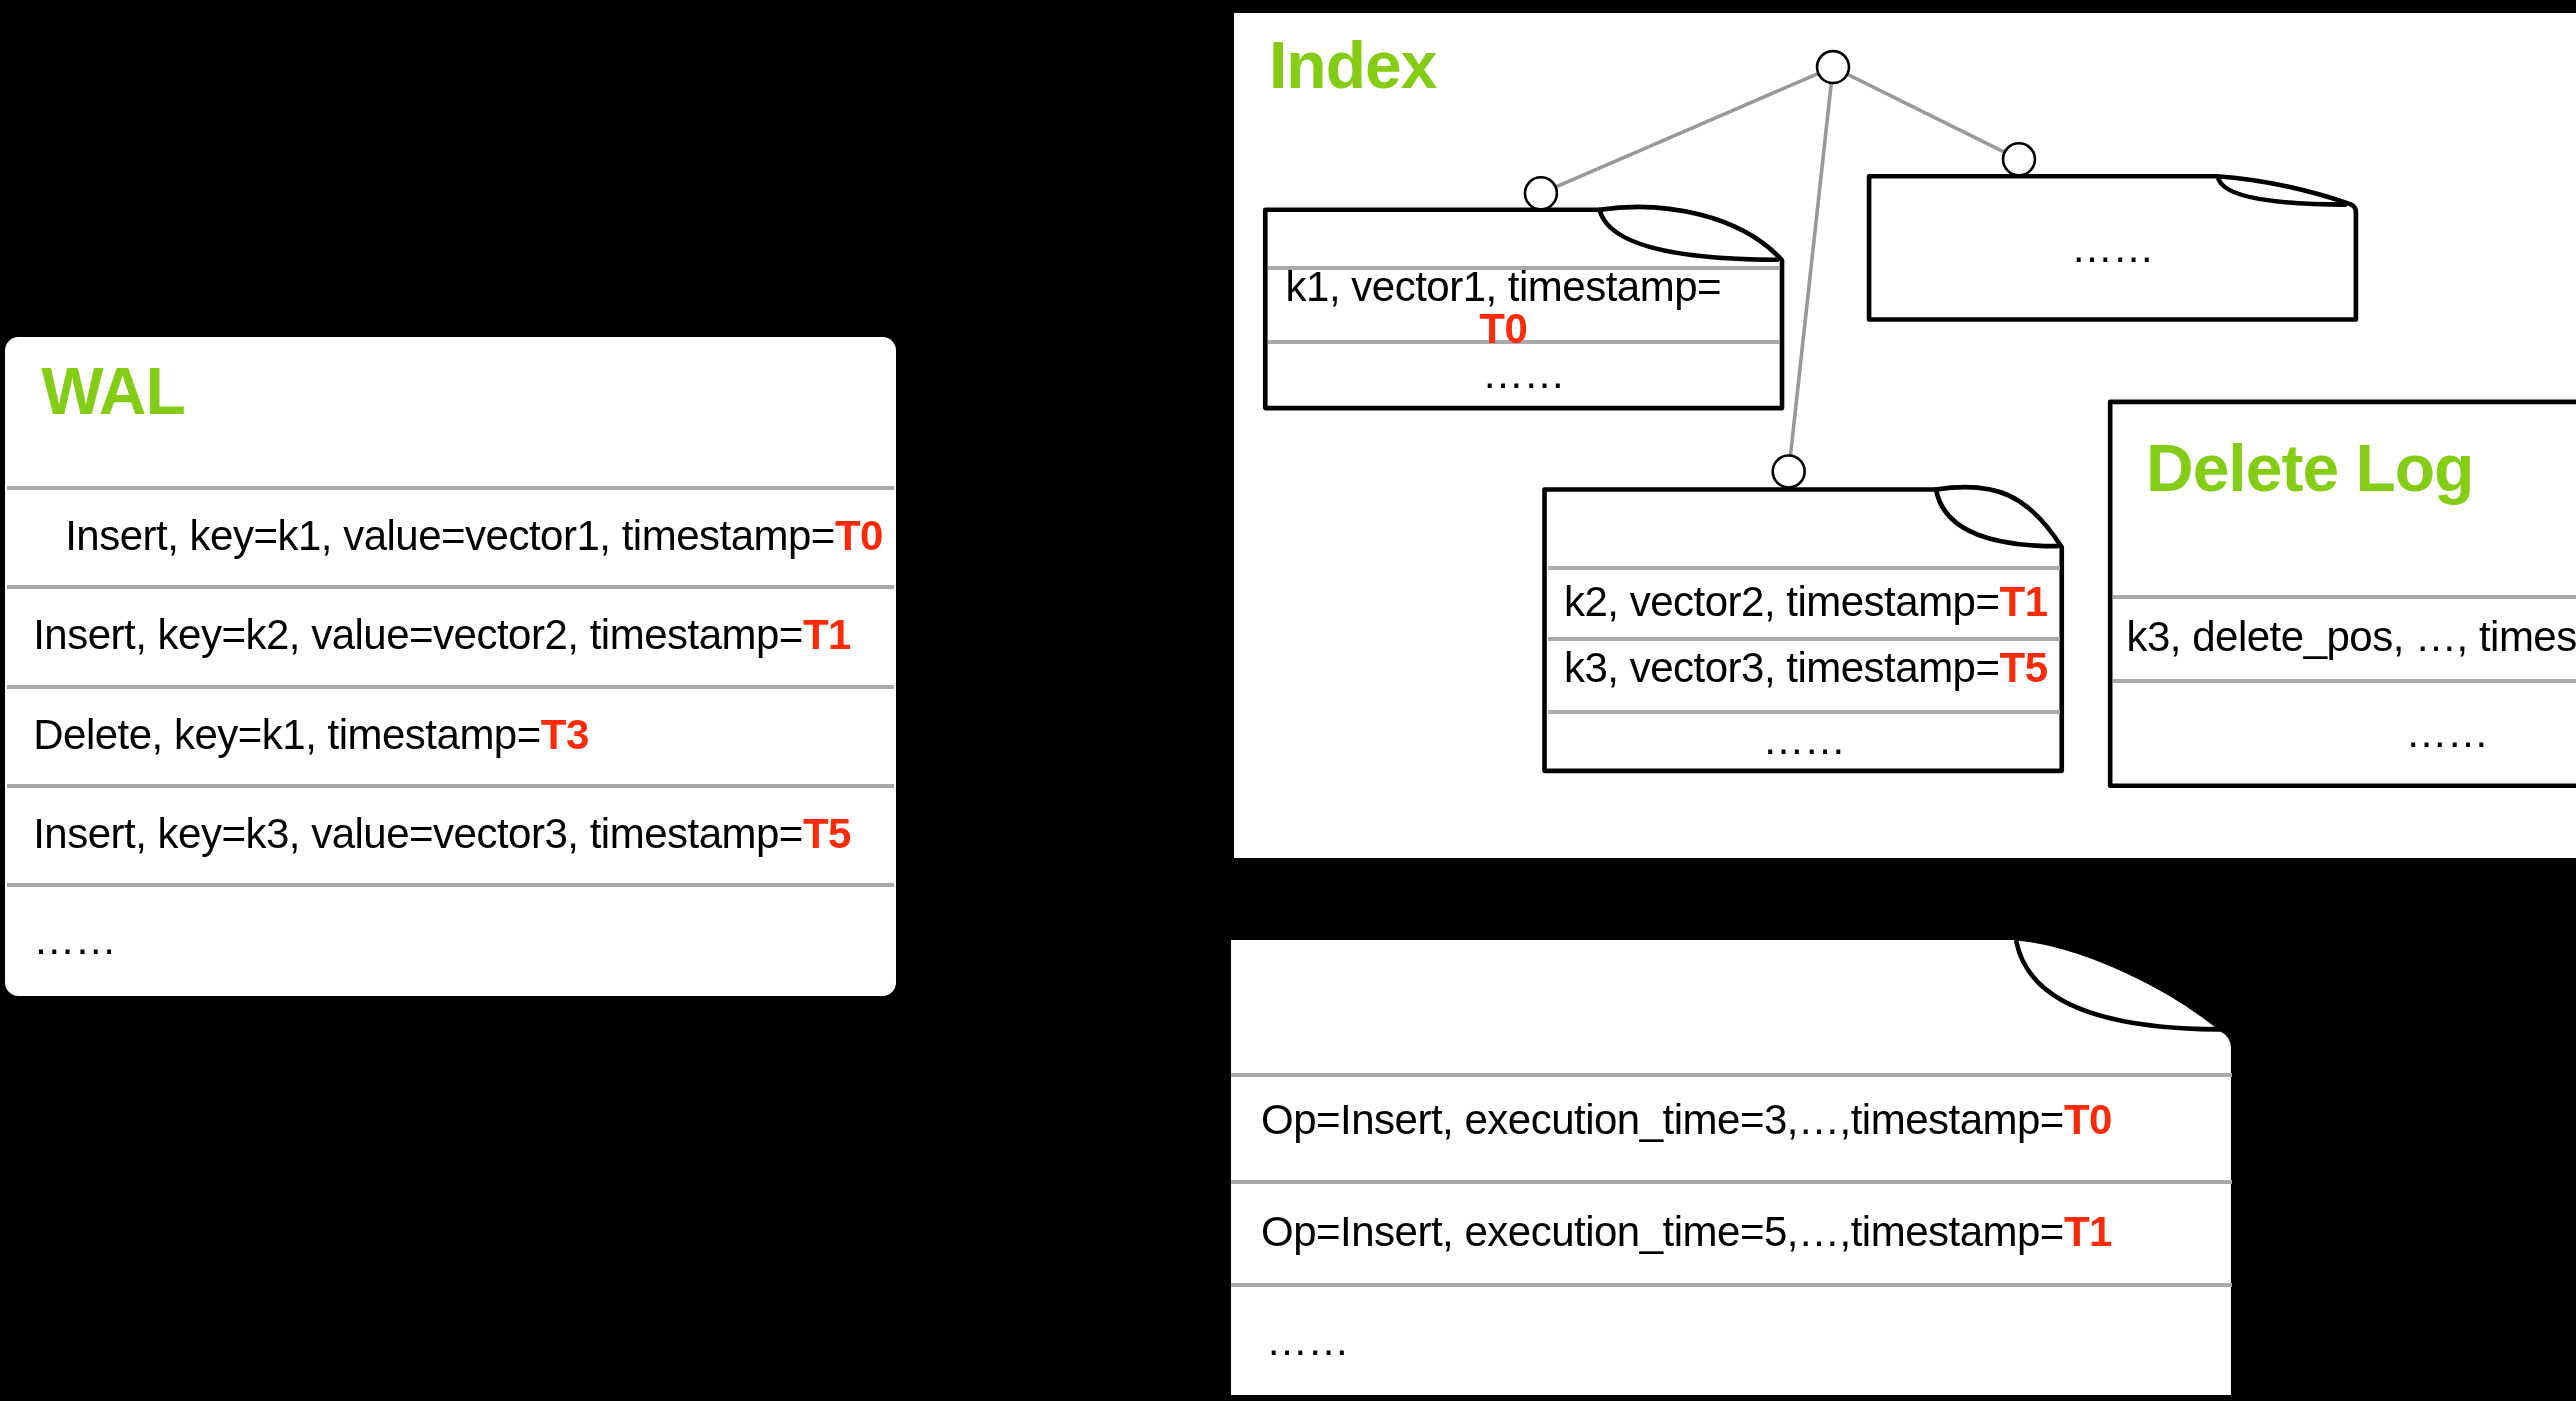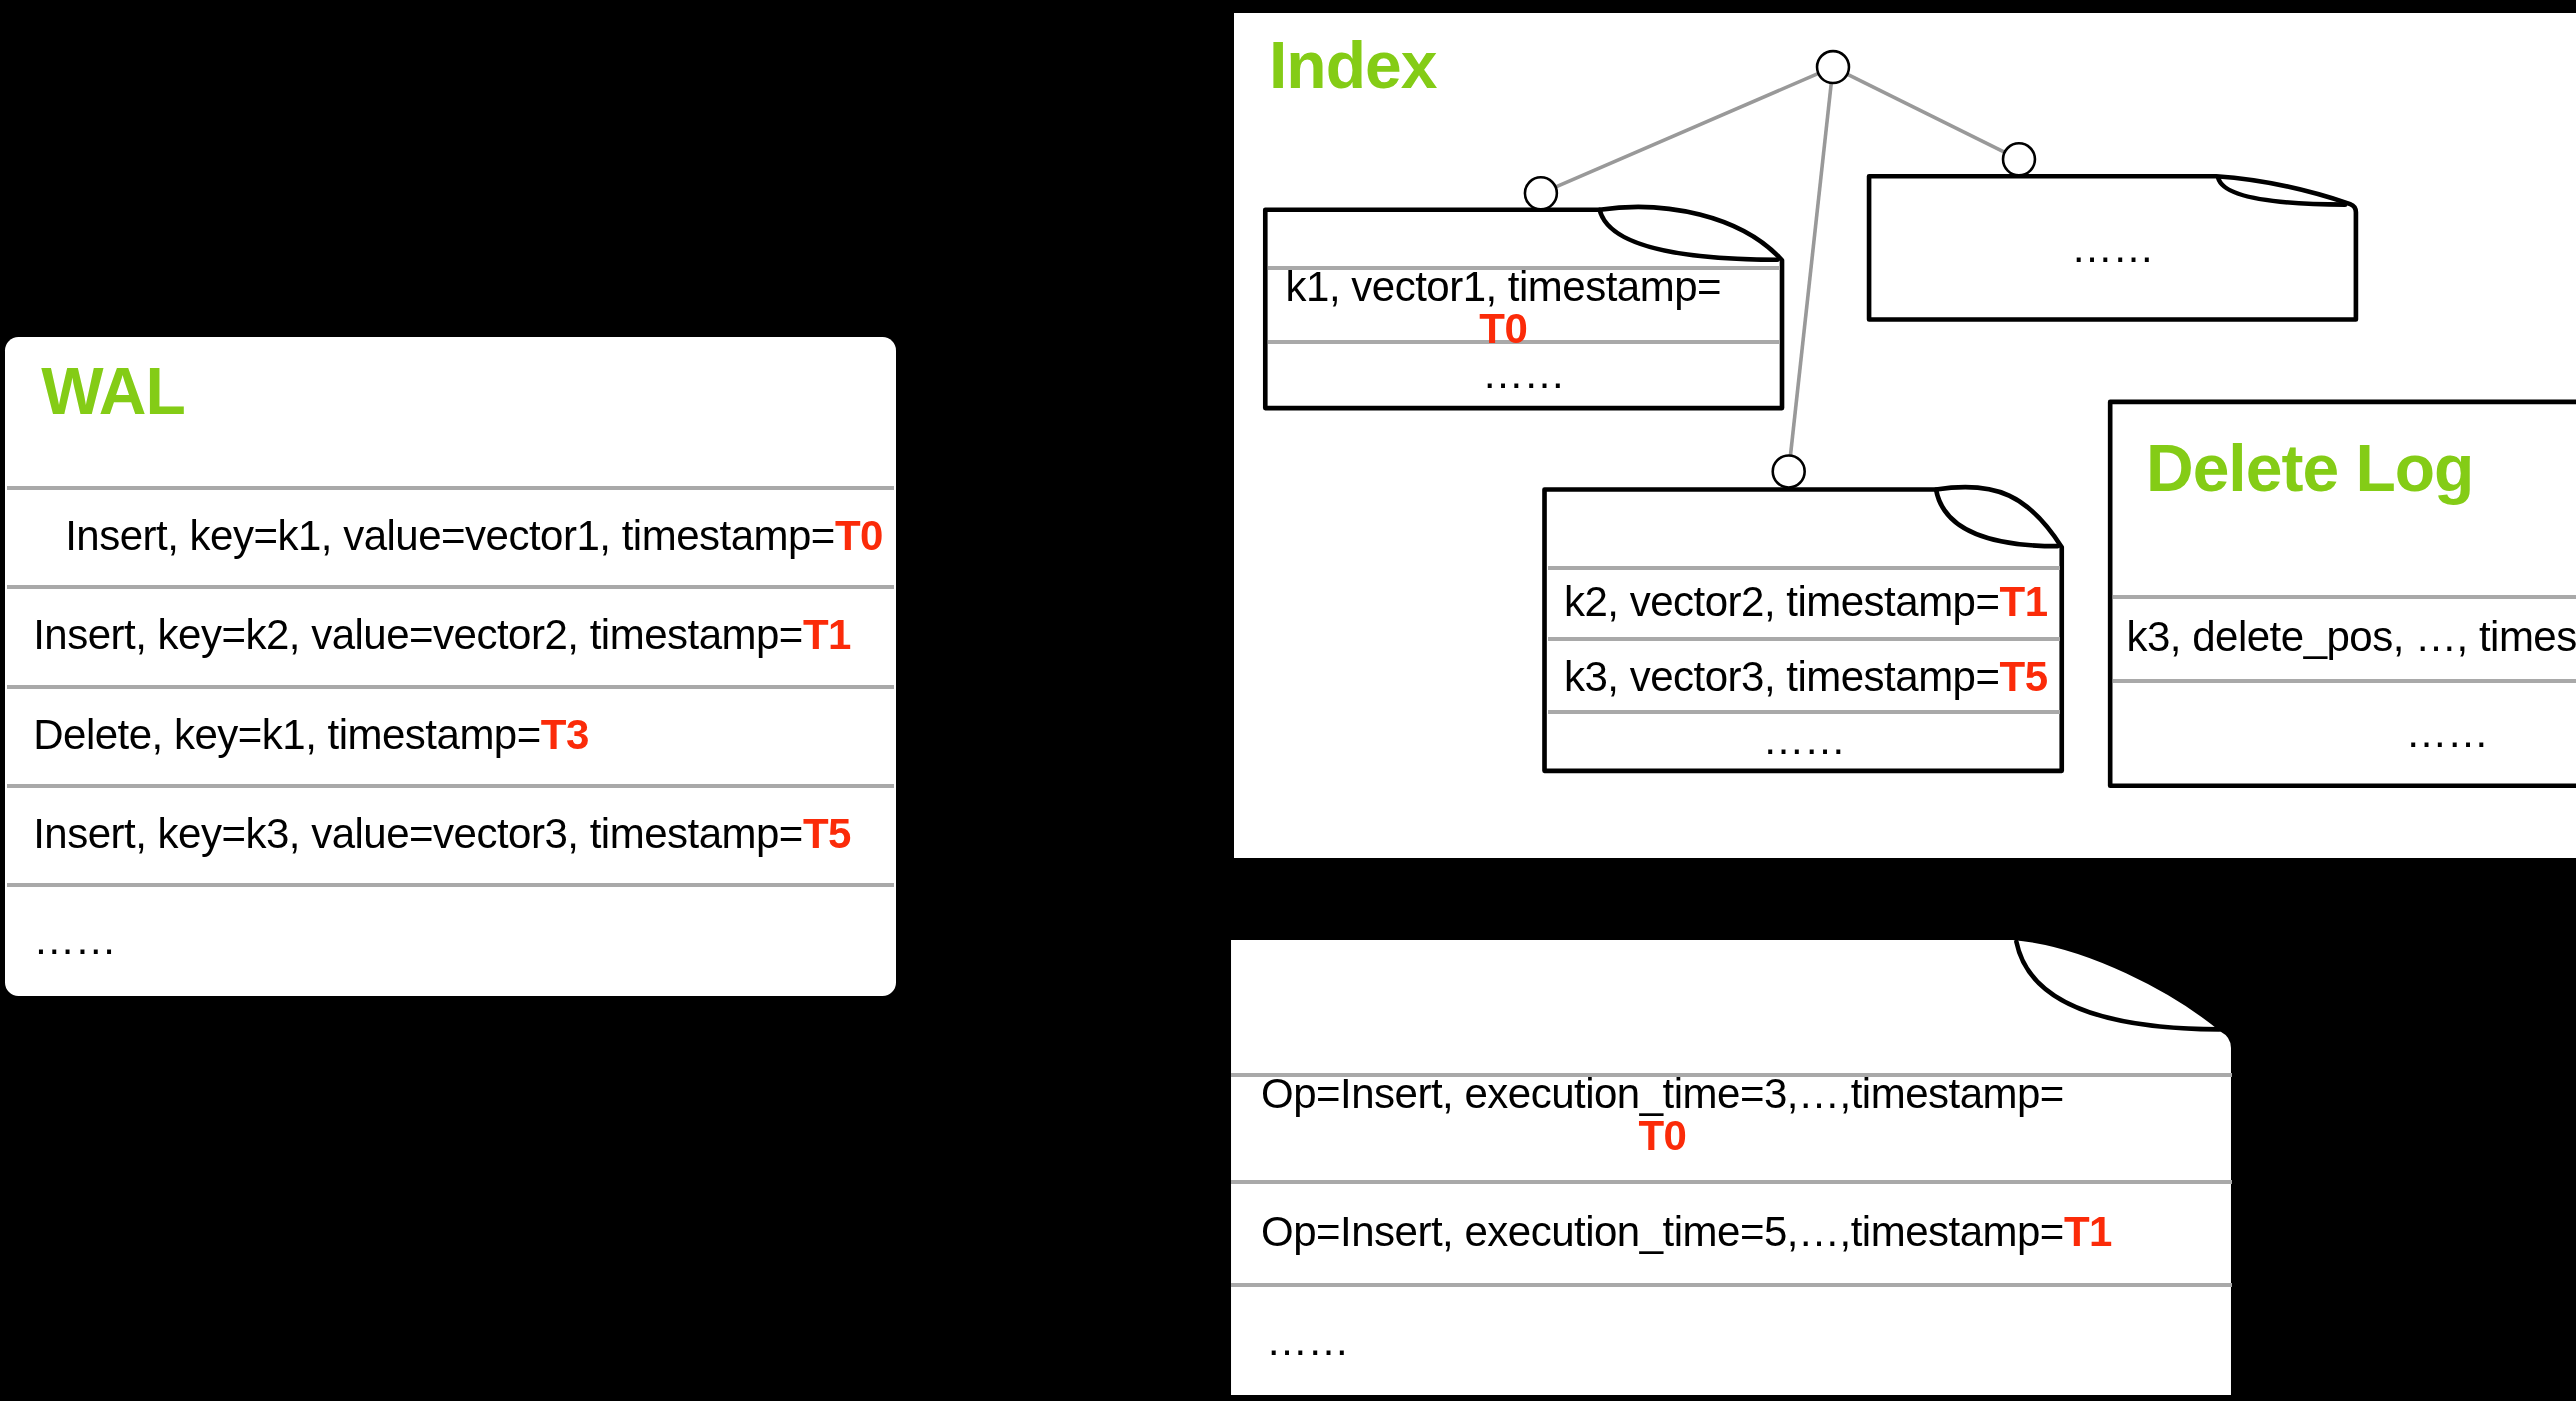--- a/index.html
+++ b/index.html
@@ -140,21 +140,21 @@
   </div>
 
   <div class="box-container" style="left:1545px;top:489px;width:518px;height:281px;">
     <div class="sep" style="top:77px;left:3.1px;right:3.1px;"></div>
     <div class="sep" style="top:148px;left:3.1px;right:3.1px;"></div>
     <div class="sep" style="top:221px;left:3.1px;right:3.1px;"></div>
     <div class="row" style="left:19px;top:77px;height:71px;">
       <span>k2, vector2, timestamp=</span>
         <span class="ts">T1</span>
     </div>
-    <div class="row" style="left:19px;top:148px;height:61px;align-items:flex-end;">
+    <div class="row" style="left:19px;top:148px;height:61px;">
       <span>k3, vector3, timestamp=</span>
         <span class="ts">T5</span>
     </div>
     <div class="row centered" style="top:221px;height:60px;">
       <span>……</span>
     </div>
   </div>
 
   <div class="box-container" style="left:2110px;top:402px;width:674px;height:384px;">
     <div class="title" style="left:36px;top:30px;">Delete Log</div>
@@ -165,21 +165,21 @@
     </div>
     <div class="row centered" style="top:277px;height:107px;">
       <span>……</span>
     </div>
   </div>
 
   <div class="box-container" style="left:1229px;top:938px;width:1005px;height:460px;">
     <div class="sep" style="top:135px;"></div>
     <div class="sep" style="top:242px;"></div>
     <div class="sep" style="top:345px;"></div>
-    <div class="row" style="left:32px;top:135px;height:93px;flex-direction:column;">
+    <div class="row" style="left:32px;top:135px;height:93px;">
       <span>Op=Insert, execution_time=3,…,timestamp=</span>
         <span class="ts">T0</span>
     </div>
     <div class="row" style="left:32px;top:242px;height:103px;">
       <span>Op=Insert, execution_time=5,…,timestamp=</span>
         <span class="ts">T1</span>
     </div>
     <div class="row" style="left:37px;top:345px;height:115px;">
       <span>……</span>
     </div>

